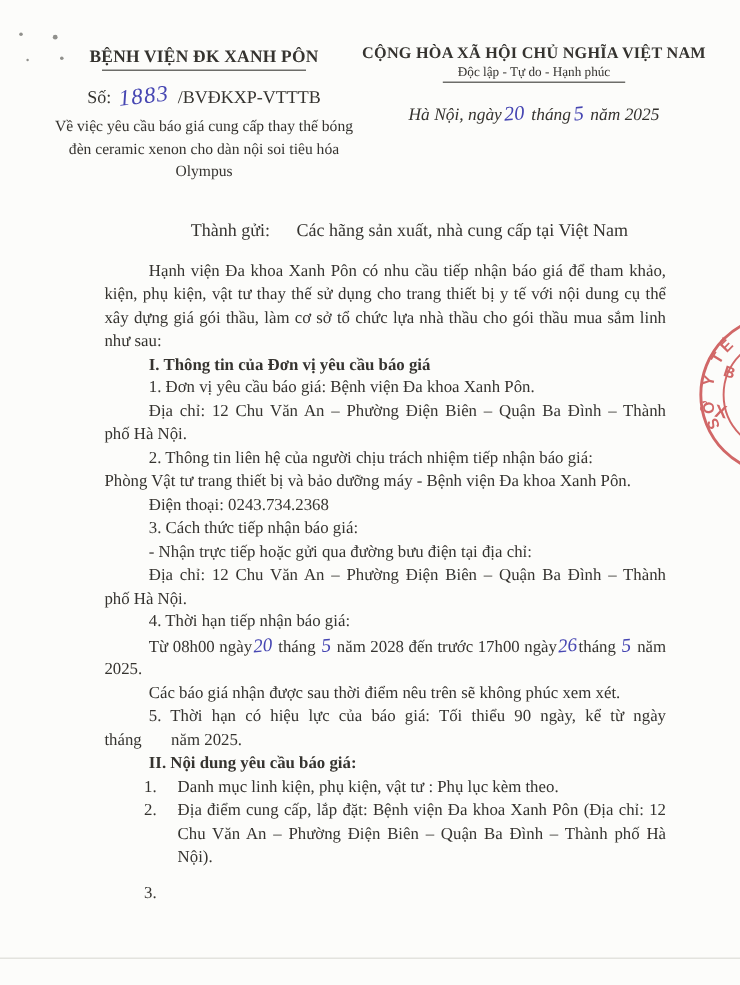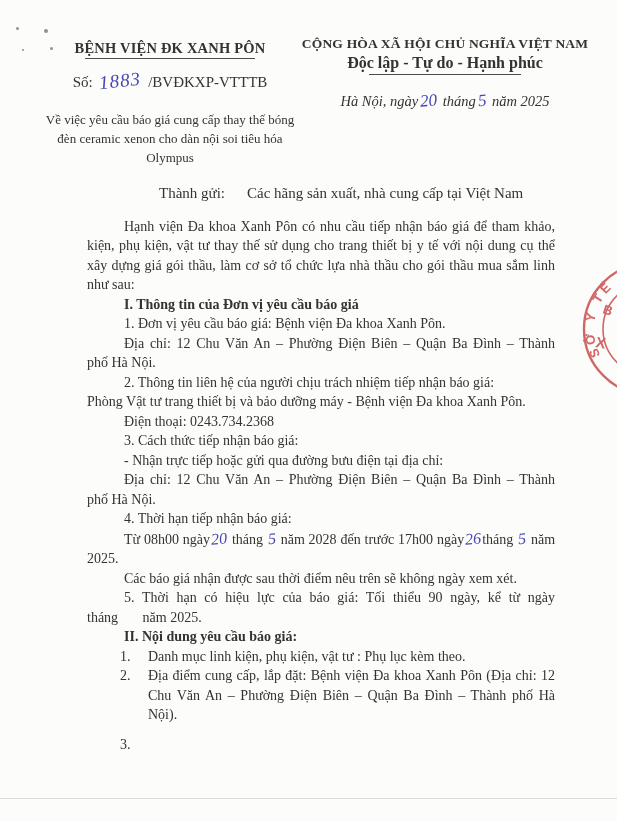--- a/index.html
+++ b/index.html
@@ -8,24 +8,24 @@
     background:#fcfcfa;overflow:hidden;
     font-family:"Liberation Serif","DejaVu Serif",serif;
     color:#35332f;
   }
   
   .hdr-left{position:absolute;left:36px;top:38px;width:268px;text-align:center;}
   .dept{font-size:13.5px;letter-spacing:.4px;}
   .org{font-size:14.5px;font-weight:bold;margin-top:2px;letter-spacing:.2px;}
   .org-ul{height:1px;background:#4a4a46;width:170px;margin:1px auto 0;}
   .num-line{font-size:15px;margin-top:11px;white-space:nowrap;}
-  .subject{font-size:13px;line-height:19px;margin-top:18px;}
+  .subject{font-size:13px;line-height:19px;margin-top:3px;}
   .hdr-right{position:absolute;left:296px;top:36px;width:298px;text-align:center;}
   .nat1{font-size:13.5px;font-weight:bold;letter-spacing:.2px;}
-  .nat2{font-size:16px;font-weight:bold;margin-top:2px;}
+  .nat2{font-size:11px;font-weight:normal;margin-top:2px;}
   .nat-ul{height:1px;background:#4a4a46;width:152px;margin:2px auto 0;}
   .date-line{font-size:14.5px;font-style:italic;margin-top:16px;white-space:nowrap;}
   
   .hw{font-style:italic;color:#4646b2;display:inline-block;font-weight:500;}
   .hw-big{font-size:19px;transform:rotate(-6deg);margin:0 3px;letter-spacing:1px;}
   .hw-md{font-size:17px;transform:rotate(-5deg);margin:0 2px;}
   .hw-sm{font-size:16px;transform:rotate(-5deg);margin:0 1px;}
   
   .docbody{position:absolute;left:87px;top:184px;width:468px;font-size:14px;line-height:19.5px;}
   .ln{min-height:19.5px;}
@@ -96,21 +96,21 @@
     <div class="ln">Phòng Vật tư trang thiết bị và bảo dưỡng máy - Bệnh viện Đa khoa Xanh Pôn.</div>
     <div class="ln ind1">Điện thoại: 0243.734.2368</div>
     <div class="ln ind1">3. Cách thức tiếp nhận báo giá:</div>
     <div class="ln ind1">- Nhận trực tiếp hoặc gửi qua đường bưu điện tại địa chỉ:</div>
     <div class="ln just ind1">Địa chỉ: 12 Chu Văn An – Phường Điện Biên – Quận Ba Đình – Thành</div>
     <div class="ln">phố Hà Nội.</div>
     <div class="ln ind1">4. Thời hạn tiếp nhận báo giá:</div>
 
     <div class="ln just ind1"><span>Từ 08h00 ngày</span><span class="hw hw-sm">20</span> <span>tháng</span> <span class="hw hw-sm">5</span> <span>năm 2028 đến trước 17h00 ngày</span><span class="hw hw-sm">26</span><span>tháng</span> <span class="hw hw-sm">5</span> <span>năm</span></div>
     <div class="ln">2025.</div>
-    <div class="ln ind1">Các báo giá nhận được sau thời điểm nêu trên sẽ không ngày xem xét.</div>
+    <div class="ln ind1">Các báo giá nhận được sau thời điểm nêu trên sẽ không phúc xem xét.</div>
     <div class="ln just ind1">5. Thời hạn có hiệu lực của báo giá: Tối thiểu 90 ngày, kể từ ngày</div>
     <div class="ln pre">tháng       năm 2025.</div>
 
     <div class="ln ind1 bold">II. Nội dung yêu cầu báo giá:</div>
 
     <div class="s2item">
       <div class="s2num">1.</div>
       <div class="s2text">
           <div class="ln">Danh mục linh kiện, phụ kiện, vật tư : Phụ lục kèm theo.</div>
         </div>

